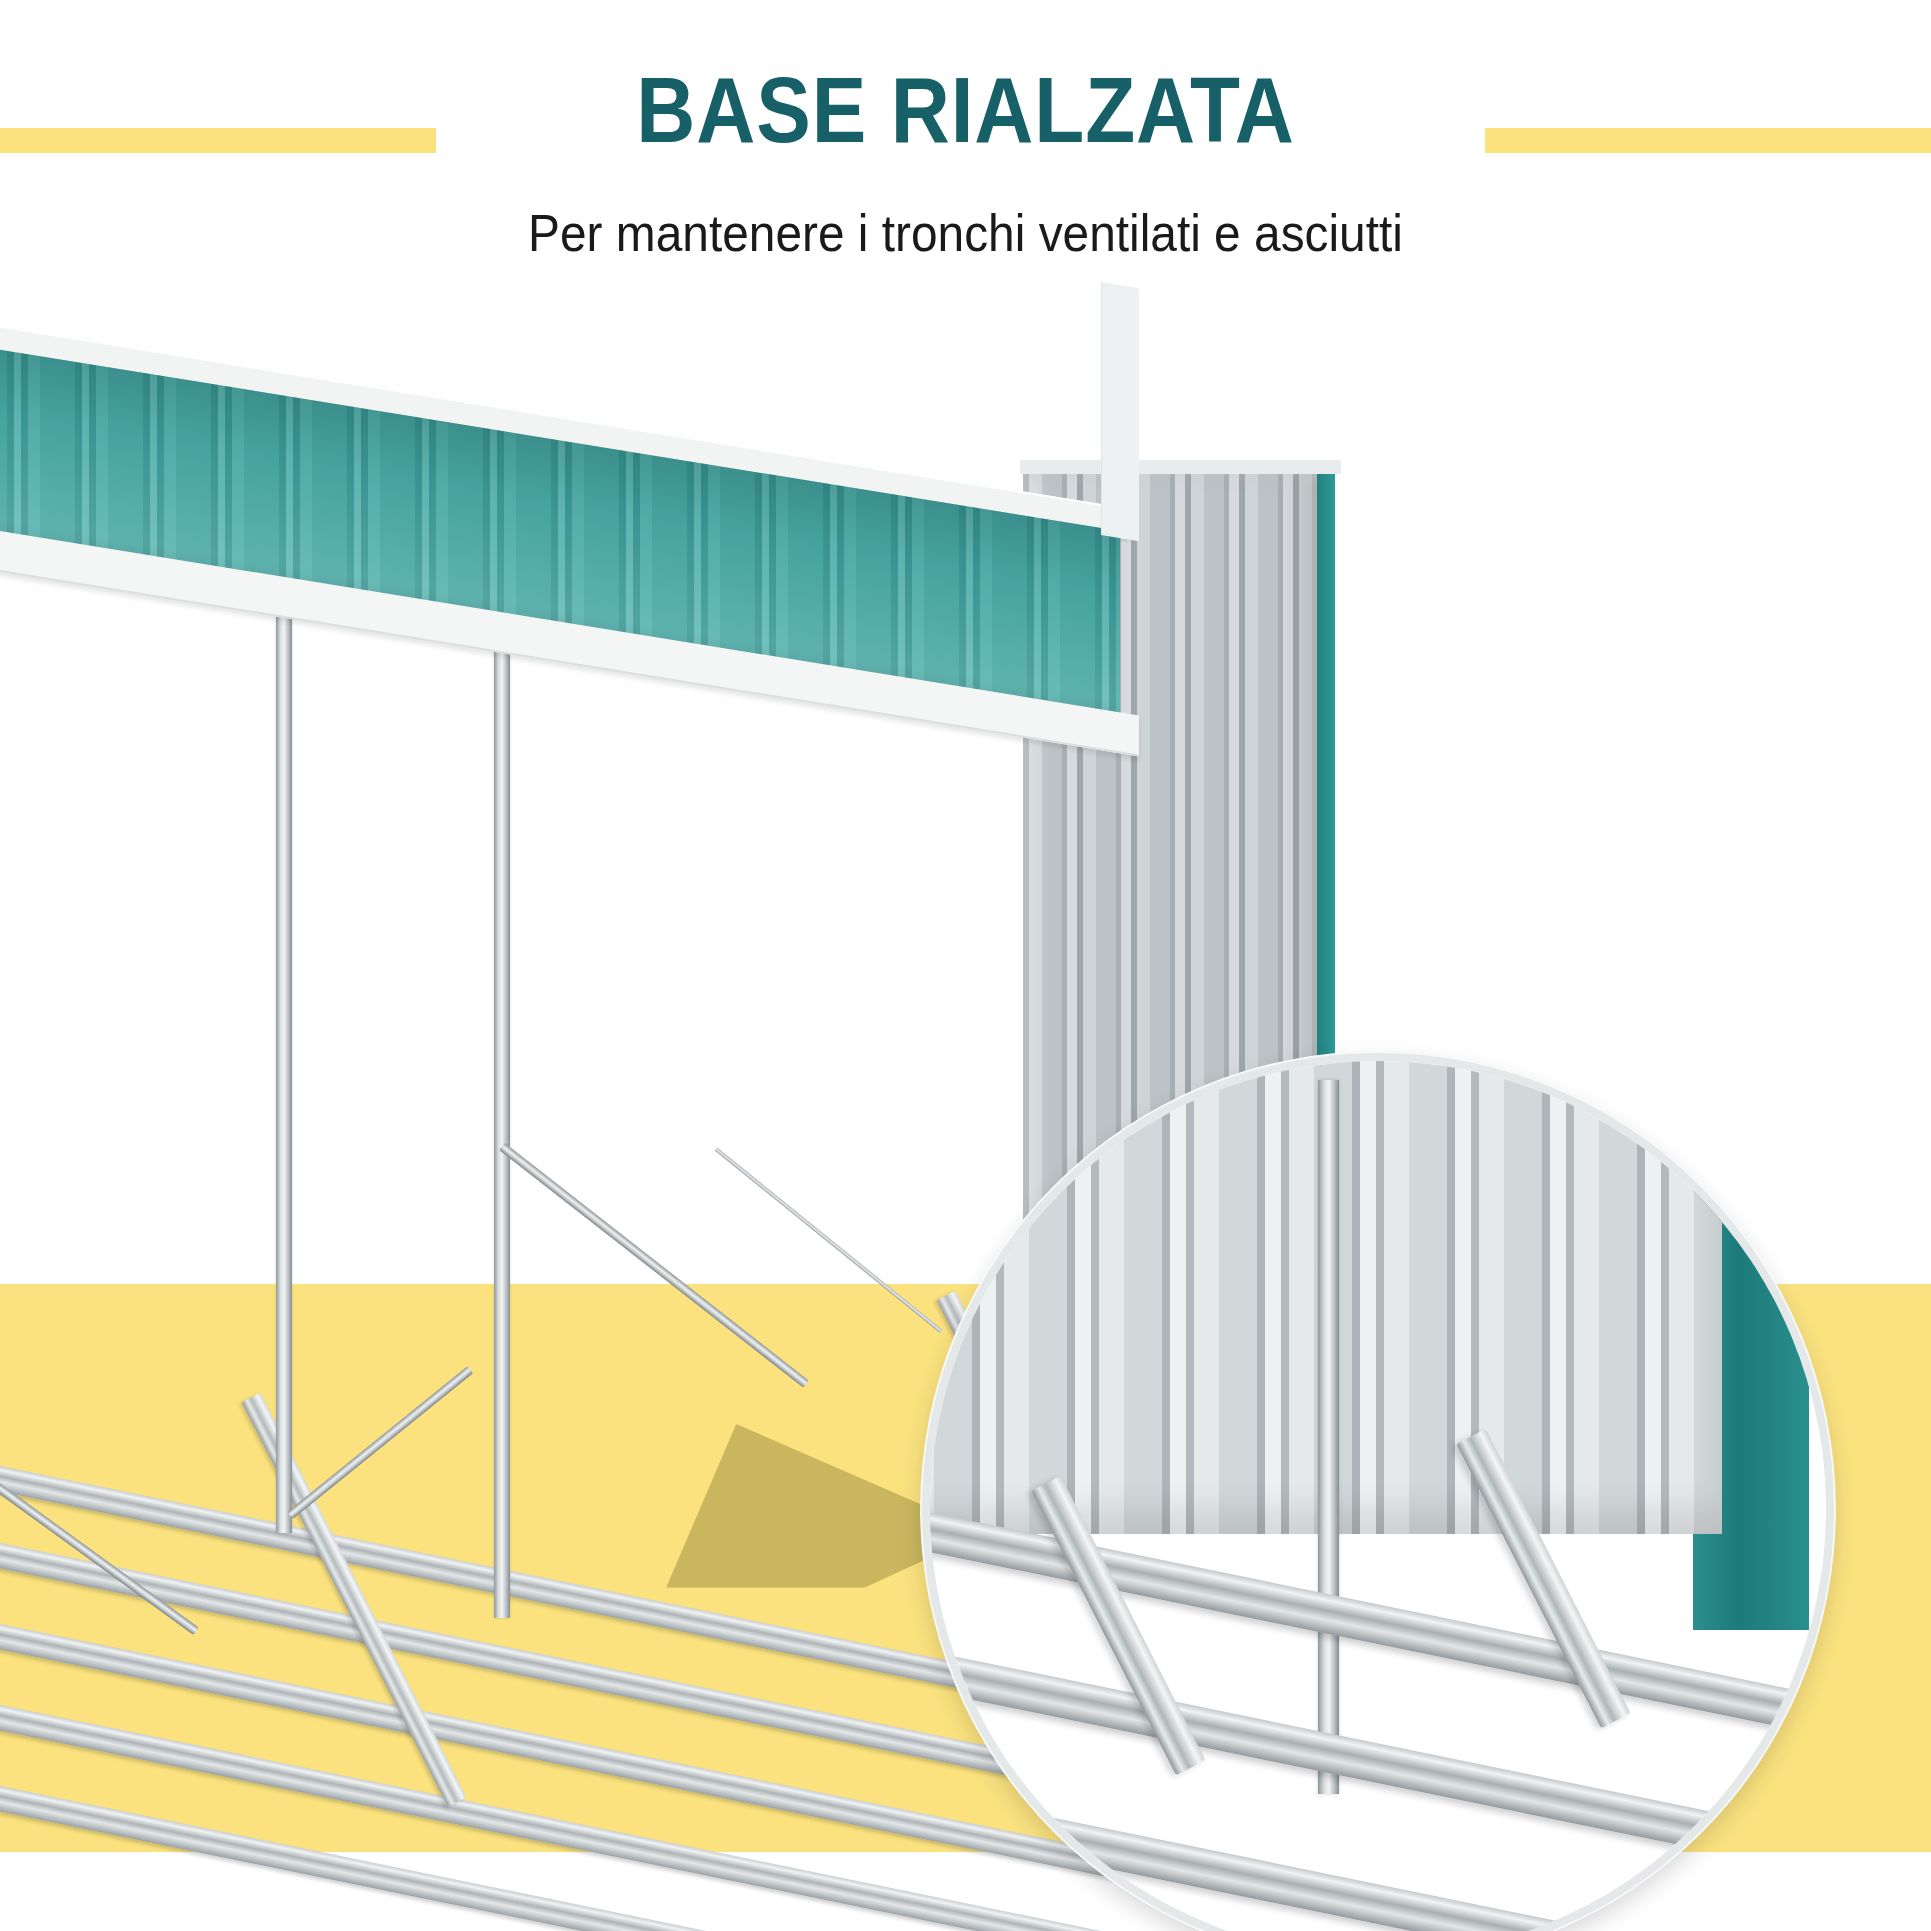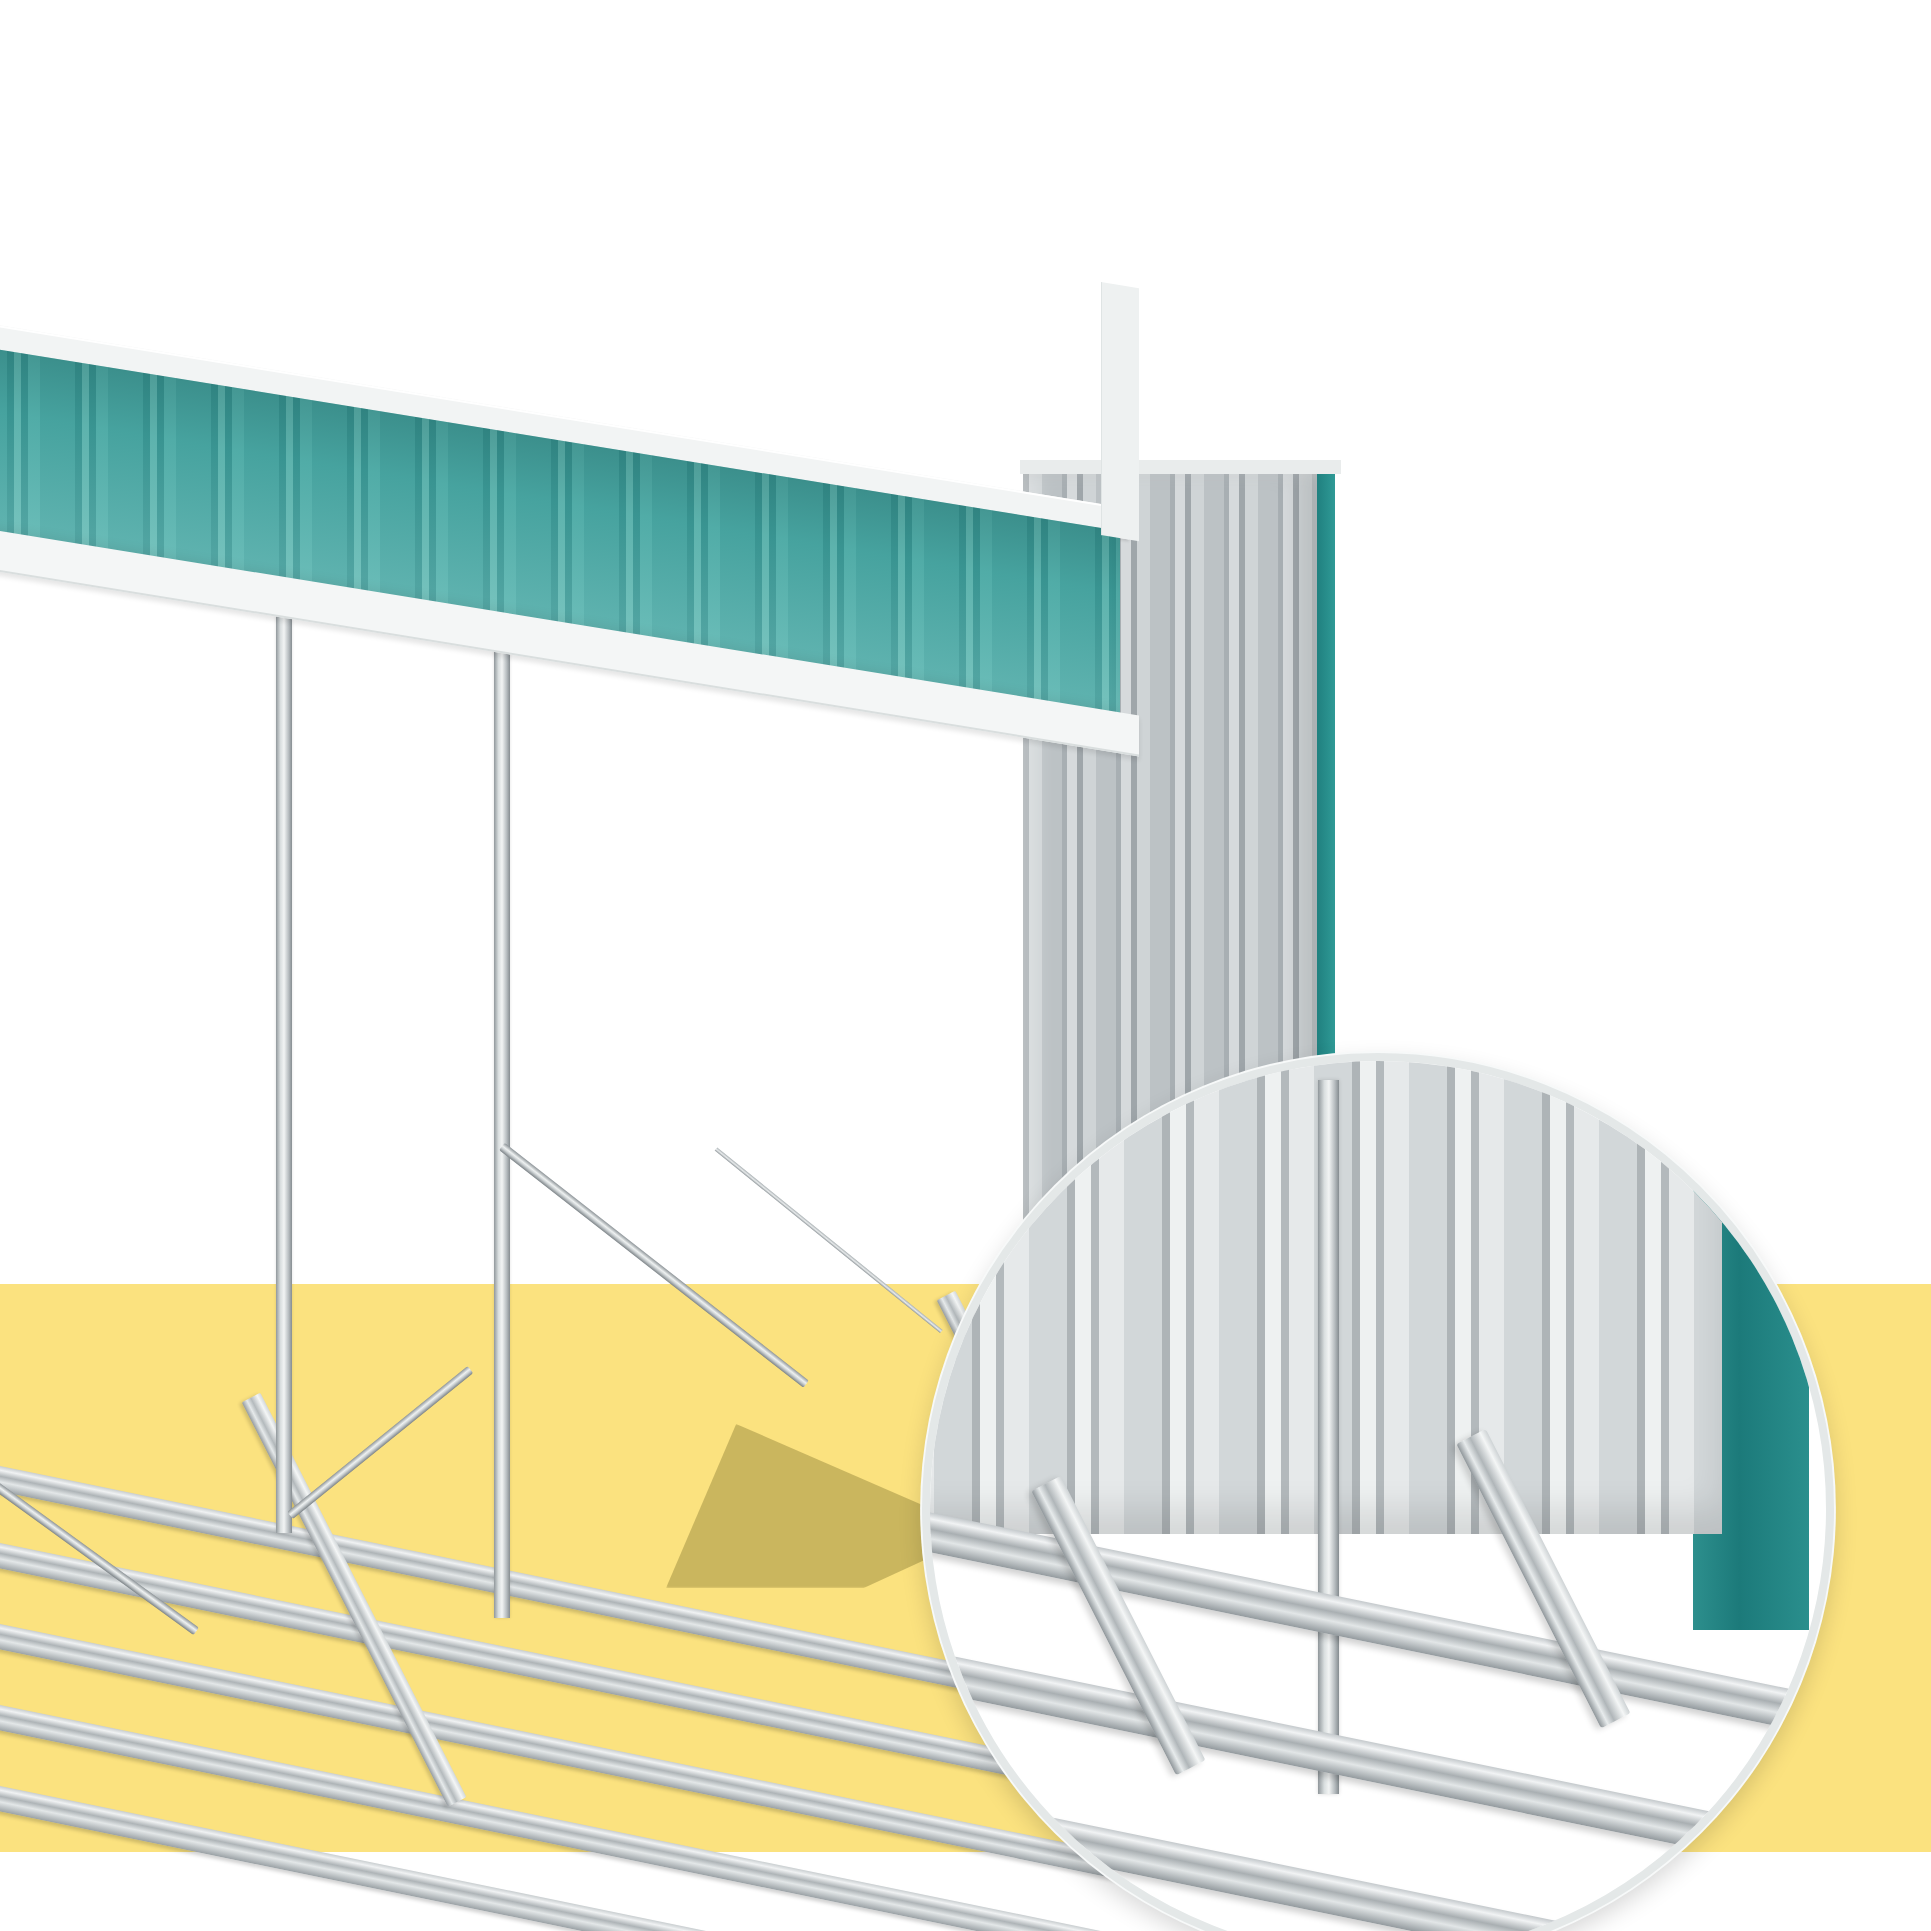--- a/index.html
+++ b/index.html
@@ -178,20 +178,26 @@
     box-shadow:0 4.8px 6.8px rgba(0,0,0,.16);
   }
   .lz-cross.lc1{left:116px;top:406px;width:319px;transform:rotate(63deg);}
   .lz-cross.lc2{left:541px;top:359px;width:319px;transform:rotate(63deg);}
 </style>
 </head>
 <body>
 
 <div class="stage">
 
+  <div class="hdr">
+    <div class="bar-left"></div>
+    <div class="bar-right"></div>
+    <div class="title">BASE RIALZATA</div>
+    <div class="subtitle">Per mantenere i tronchi ventilati e asciutti</div>
+  </div>
 
   <div class="ground"></div>
 
   <div class="scene">
 
     <div class="frame">
       <div class="rail r1"></div>
       <div class="rail r2"></div>
       <div class="rail r3"></div>
       <div class="rail r4"></div>

